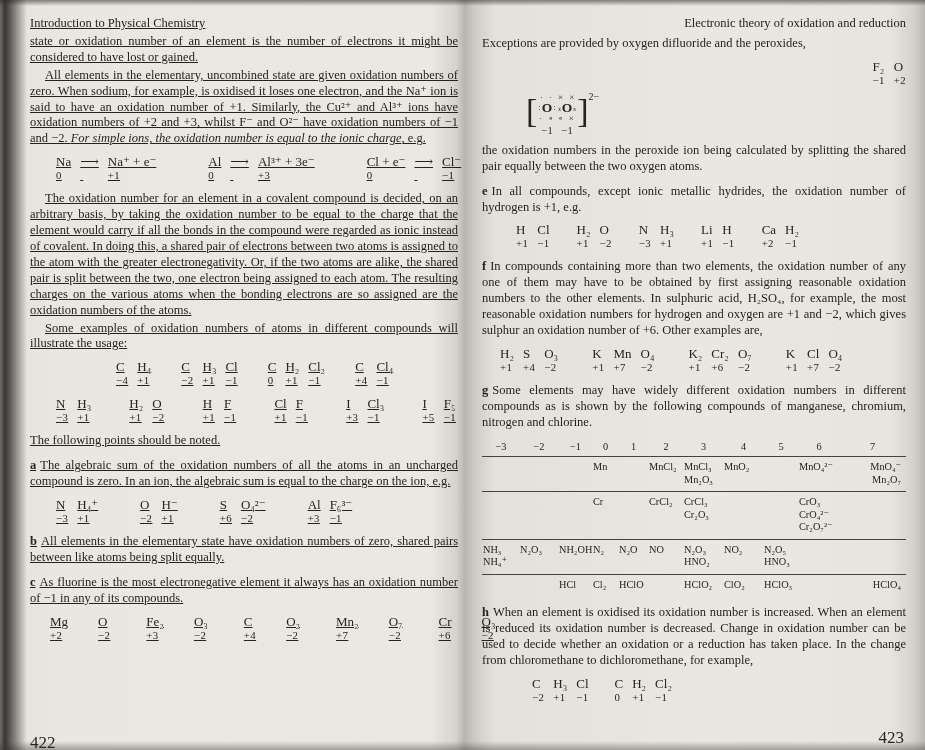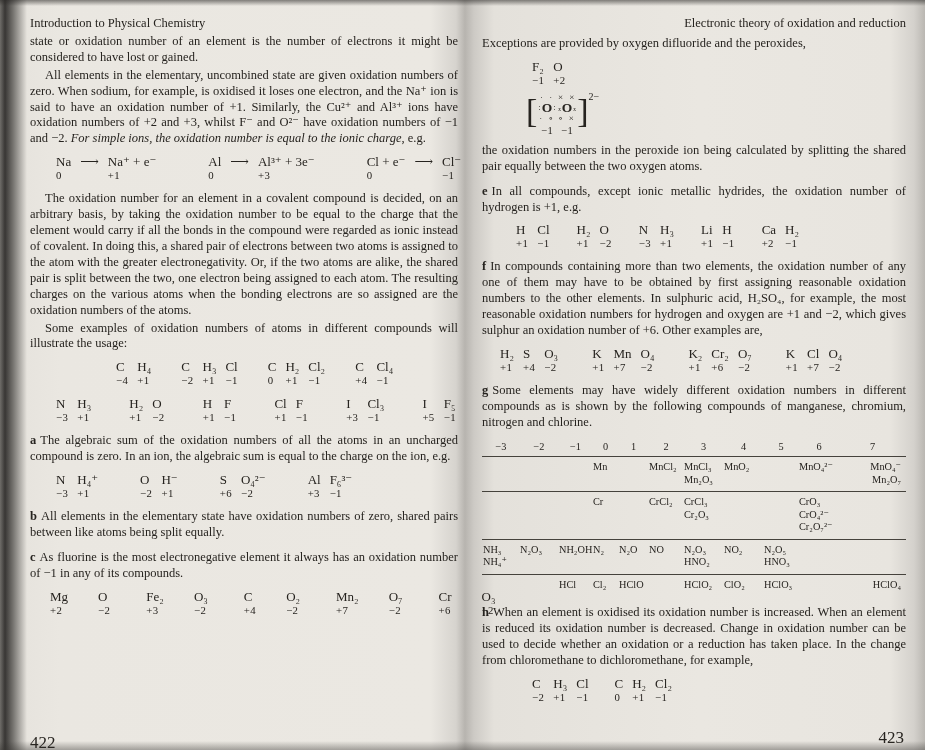--- a/index.html
+++ b/index.html
@@ -7,21 +7,21 @@
   .scan{position:relative;width:925px;height:750px;overflow:hidden;color:#26231f;
     background:linear-gradient(to right,
       #6f6d69 0px,#383634 5px,#75736f 13px,#e7e4de 27px,#eae7e1 60px,#ebe8e2 430px,
       #d6d3ce 456px,#b7b4af 465px,#cdcac5 474px,#e4e1db 494px,#eae7e1 700px,
       #e8e5df 890px,#d4d1cc 914px,#bab7b2 925px);}
   .scan::before{content:"";position:absolute;left:0;top:0;width:925px;height:6px;
     background:linear-gradient(to bottom,rgba(40,38,36,.55),rgba(40,38,36,0));pointer-events:none;}
   .scan::after{content:"";position:absolute;left:0;bottom:0;width:925px;height:9px;
     background:linear-gradient(to top,rgba(52,50,47,.4),rgba(52,50,47,0));pointer-events:none;}
   .pg{position:absolute;top:16px;}
-  .pg-left{left:30px;width:428px;}
+  .pg-left{left:30px;width:428px;text-decoration:underline;}
   .pg-right{left:482px;width:424px;}
   .runhead{font-size:13.2px;margin:0 0 24px 0;}
   .runhead.right{text-align:right;margin-bottom:4px;}
   .pg p{margin:0 0 2px 0;font-size:12.5px;line-height:15.9px;text-align:justify;}
   .indent{text-indent:15px;}
   .pt{margin-top:9px !important;}
   .pt b{font-weight:bold;margin-right:4px;}
   .note{margin-top:9px !important;}
   em{font-style:italic;}
   
@@ -33,21 +33,21 @@
   .chem-n{font-size:10.8px;line-height:13px;white-space:nowrap;letter-spacing:.4px;}
   .eq-row{margin-left:26px;}
   .eq-row .chem{margin-right:52px;}
   .ex1{margin-left:86px;}  .ex1 .chem{margin-right:30px;}
   .ex2{margin-left:26px;width:400px;justify-content:space-between;}
   .exa{margin-left:26px;}  .exa .chem{margin-right:42px;}
   .exd{margin-left:20px;}  .exd .chem{margin-right:36px;gap:21px;}
   .exe{margin-left:34px;}  .exe .chem{margin-right:27px;}
   .exf{margin-left:18px;}  .exf .chem{margin-right:34px;}
   .exh{margin-left:50px;}  .exh .chem{margin-right:26px;}
-  .exf2o{margin-left:50px;margin-bottom:4px;}
+  .exf2o{margin-left:50px;margin-bottom:4px;justify-content:flex-end;}
   
   .lewis{display:flex;align-items:flex-start;margin:2px 0 6px 44px;}
   .lbr{font-size:34px;line-height:40px;font-weight:400;}
   .o-block{display:flex;flex-direction:column;align-items:center;margin:2px 1px 0 1px;}
   .o-top,.o-bot{font-size:9px;line-height:8px;letter-spacing:2px;}
   .o-mid{display:flex;align-items:center;line-height:13px;}
   .o-mid .mark{font-size:9px;}
   .o-atom{font-size:13.5px;font-weight:bold;margin:0 1px;}
   .o-charge{font-size:10.5px;line-height:12px;margin-top:3px;}
   .lcharge{font-size:10px;margin-top:0;}
@@ -224,20 +224,21 @@
           <span class="chem-cell">
             <span class="chem-f">I</span>
             <span class="chem-n">+5</span>
           </span>
           <span class="chem-cell">
             <span class="chem-f">F₅</span>
             <span class="chem-n">−1</span>
           </span>
         </span>
       </div>
+    <p class="note">The following points should be noted.</p>
     <p class="pt"><b>a</b><span>The algebraic sum of the oxidation numbers of all the atoms in an uncharged compound is zero. In an ion, the algebraic sum is equal to the charge on the ion, e.g.</span></p>
     <div class="chem-row exa">
         <span class="chem">
           <span class="chem-cell">
             <span class="chem-f">N</span>
             <span class="chem-n">−3</span>
           </span>
           <span class="chem-cell">
             <span class="chem-f">H₄⁺</span>
             <span class="chem-n">+1</span>

